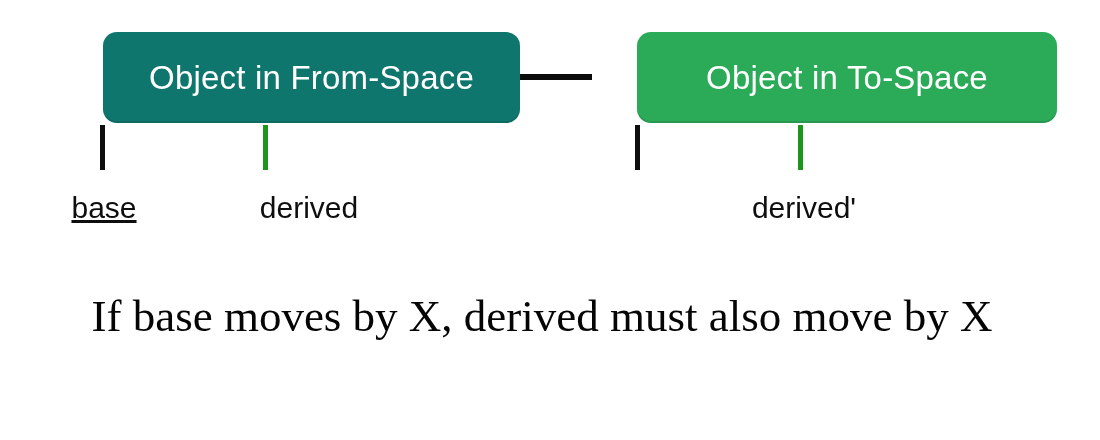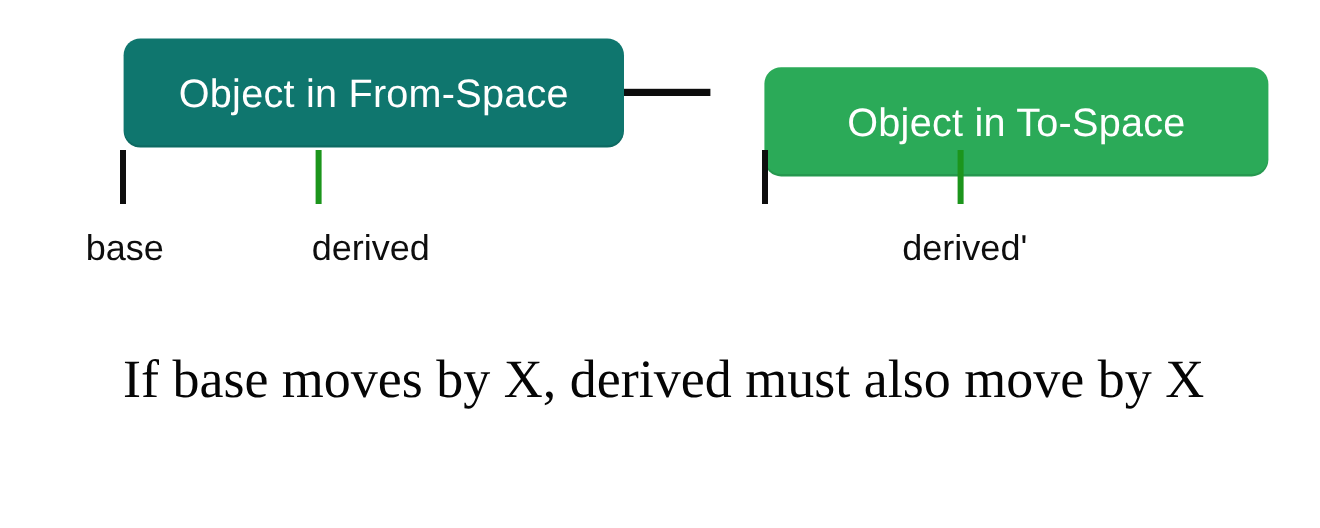--- a/index.html
+++ b/index.html
@@ -50,50 +50,49 @@
   .tick-base2    { left: 635px; }
   .tick-derived2 { left: 798px; }
   .tick-label {
     position: absolute;
     top: 191px;
     transform: translateX(-50%);
     font-size: 30px;
     color: #0e0e0e;
     white-space: nowrap;
   }
-  .lbl-base     { left: 104px; }
+  .lbl-base     { left: 104px; text-decoration: underline; }
   .lbl-derived  { left: 267px; margin-left: 42px; }
   .lbl-base2    { left: 640px; }
   .lbl-derived2 { left: 804px; text-align: right; }
   .caption {
     position: absolute;
     left: 0;
     top: 288px;
     width: 1084px;
     text-align: center;
     font-family: "Liberation Serif", serif;
     font-size: 45px;
     line-height: 56px;
     color: #050505;
     white-space: nowrap;
-    margin-left: 11px;
   }
 </style>
 </head>
 <body>
 
 <div class="canvas">
 
   <div class="space-box from-box" style="background-color: #0f766e;">
     <span>Object in From-Space</span>
   </div>
 
   <div class="connector" style="background-color: rgb(12, 12, 12);"></div>
 
-  <div class="space-box to-box" style="background-color: rgb(43, 170, 88); margin-top: 24px;">
+  <div class="space-box to-box" style="background-color: rgb(43, 170, 88);">
     <span>Object in To-Space</span>
   </div>
 
   <div class="tick tick-base" style="background-color: rgb(14, 14, 14);"></div>
   <div class="tick tick-derived" style="background-color: rgb(28, 149, 28);"></div>
   <div class="tick tick-base2" style="background-color: rgb(14, 14, 14);"></div>
   <div class="tick tick-derived2" style="background-color: rgb(28, 149, 28);"></div>
 
   <div class="tick-label lbl-base">base</div>
   <div class="tick-label lbl-derived">derived</div>

